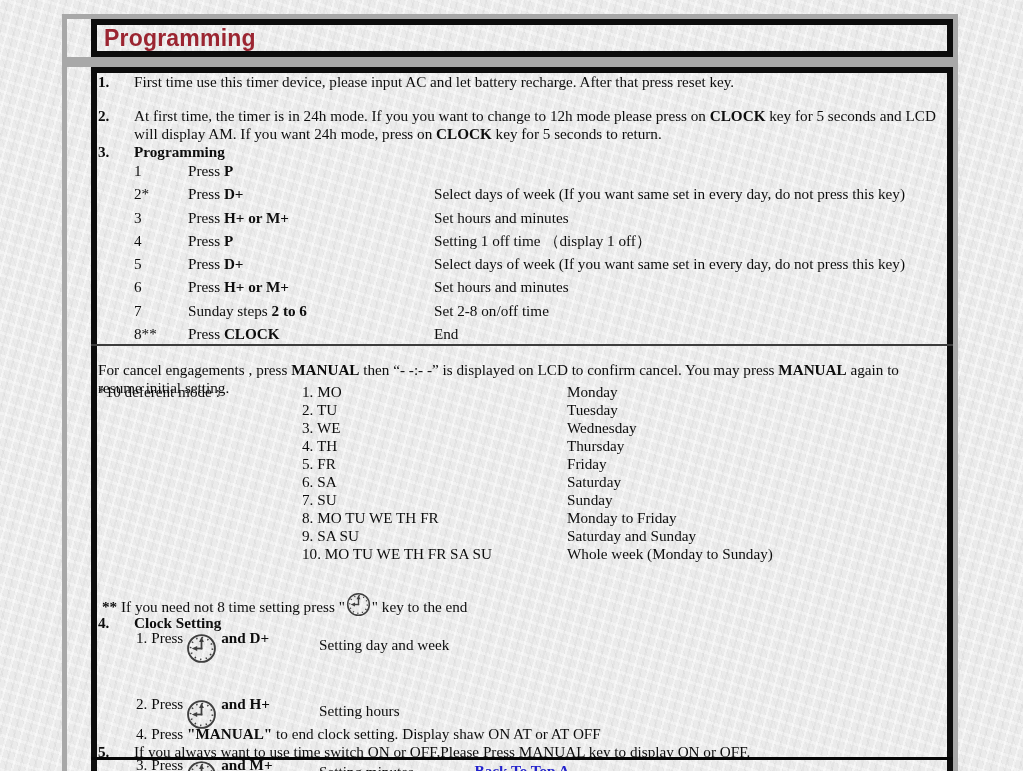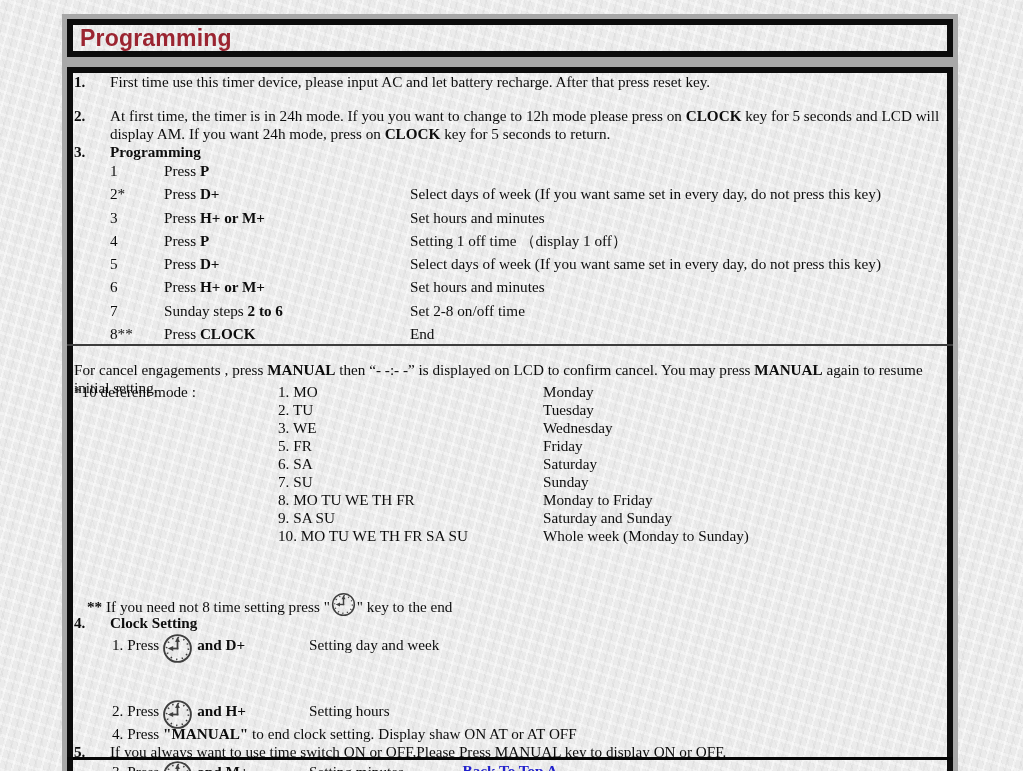--- a/index.html
+++ b/index.html
@@ -8,21 +8,21 @@
     font-family:"Liberation Serif","DejaVu Serif",serif;
     color:#0d0d0d;
   }
   .texture{
     background-color:#ebebeb;
     background-image:
       repeating-linear-gradient(105deg, rgba(255,255,255,.45) 0 2px, rgba(0,0,0,0) 2px 7px, rgba(0,0,0,.03) 7px 9px, rgba(0,0,0,0) 9px 14px),
       repeating-linear-gradient(17deg, rgba(255,255,255,.35) 0 3px, rgba(0,0,0,0) 3px 11px),
       repeating-linear-gradient(73deg, rgba(0,0,0,.025) 0 1px, rgba(0,0,0,0) 1px 6px);
   }
-  .box{position:absolute;left:62px;width:896px;border:5px solid #a8a8a8;box-sizing:border-box;}
+  .box{position:absolute;left:62px;width:896px;border:5px solid #a8a8a8;box-sizing:border-box;padding-left:24px;}
   .box-inner{border:6px solid #0c0c0c;box-sizing:border-box;height:100%;}
   .title-box{top:14px;height:48px;}
   .title-box .box-inner{display:flex;align-items:center;padding-left:7px;}
   .page-title{
     font-family:"Liberation Sans","DejaVu Sans",sans-serif;
     font-weight:bold;font-size:23px;color:#9b2531;letter-spacing:.2px;
   }
   .content-box{top:62px;height:900px;}
   .content-inner{position:relative;height:100%;padding:0;}
   .abs{position:absolute;}
@@ -43,22 +43,22 @@
   
   .mode-row{position:relative;height:18px;}
   .mode-code{position:absolute;left:205px;}
   .mode-name{position:absolute;left:470px;}
   .modes-label{position:absolute;left:1px;top:0;}
   
   .clock-ic{display:inline-block;vertical-align:middle;}
   .ic-sm{width:25px;height:25px;position:relative;top:-4px;margin:0 1px;}
   .ic-lg{width:31px;height:31px;position:relative;top:4px;margin:0 4px 0 3px;}
   
-  .crow{position:relative;left:39px;height:31px;display:flex;align-items:center;width:700px;}
-  .crow-desc{position:absolute;left:183px;top:50%;transform:translateY(-50%);margin-left:14px;}
+  .crow{position:relative;left:39px;height:31px;display:flex;width:700px;}
+  .crow-desc{position:absolute;left:183px;top:50%;transform:translateY(-50%);}
   .back-link{
     color:#2222cc;text-decoration:underline;font-weight:bold;font-size:15.2px;
     display:block;text-align:center;
   }
 </style>
 </head>
 <body class="texture">
 
 <div class="box title-box">
   <div class="box-inner texture">
@@ -140,20 +140,24 @@
             </div>
           <div class="mode-row">
               <span class="mode-code">2. TU</span>
               <span class="mode-name">Tuesday</span>
             </div>
           <div class="mode-row">
               <span class="mode-code">3. WE</span>
               <span class="mode-name">Wednesday</span>
             </div>
           <div class="mode-row">
+              <span class="mode-code">4. TH</span>
+              <span class="mode-name">Thursday</span>
+            </div>
+          <div class="mode-row">
               <span class="mode-code">5. FR</span>
               <span class="mode-name">Friday</span>
             </div>
           <div class="mode-row">
               <span class="mode-code">6. SA</span>
               <span class="mode-name">Saturday</span>
             </div>
           <div class="mode-row">
               <span class="mode-code">7. SU</span>
               <span class="mode-name">Sunday</span>
@@ -166,21 +170,21 @@
               <span class="mode-code">9. SA SU</span>
               <span class="mode-name">Saturday and Sunday</span>
             </div>
           <div class="mode-row">
               <span class="mode-code">10. MO TU WE TH FR SA SU</span>
               <span class="mode-name">Whole week (Monday to Sunday)</span>
             </div>
         </div>
       </div>
 
-      <div class="abs fs" style="left:14px;top:523px;right:6px;"><b>**</b><span> If you need not 8 time setting press  "</span><svg class="clock-ic ic-sm" viewBox="0 0 30 30">
+      <div class="abs fs" style="left:5px;top:523px;right:6px;"><b>**</b><span> If you need not 8 time setting press  "</span><svg class="clock-ic ic-sm" viewBox="0 0 30 30">
             <circle cx="15" cy="15" r="13" fill="none" stroke="#3f3f3f" stroke-width="1.8"></circle>
             <circle cx="15" cy="15" r="10.6" fill="none" stroke="#3f3f3f" stroke-width="1.7" stroke-dasharray="1.3 4.25"></circle>
             <line x1="15" y1="15.8" x2="15" y2="7.6" stroke="#3f3f3f" stroke-width="1.7"></line>
             <polygon points="15,3.6 12.7,8.8 17.3,8.8" fill="#3f3f3f"></polygon>
             <line x1="15.8" y1="15" x2="9.6" y2="15" stroke="#3f3f3f" stroke-width="1.7"></line>
             <polygon points="5.6,15 10.8,12.7 10.8,17.3" fill="#3f3f3f"></polygon>
           </svg><span>" key to the end</span></div>
 
       <div class="abs fs li" style="left:1px;top:541px;right:6px;">
         <span class="num">4.</span>

